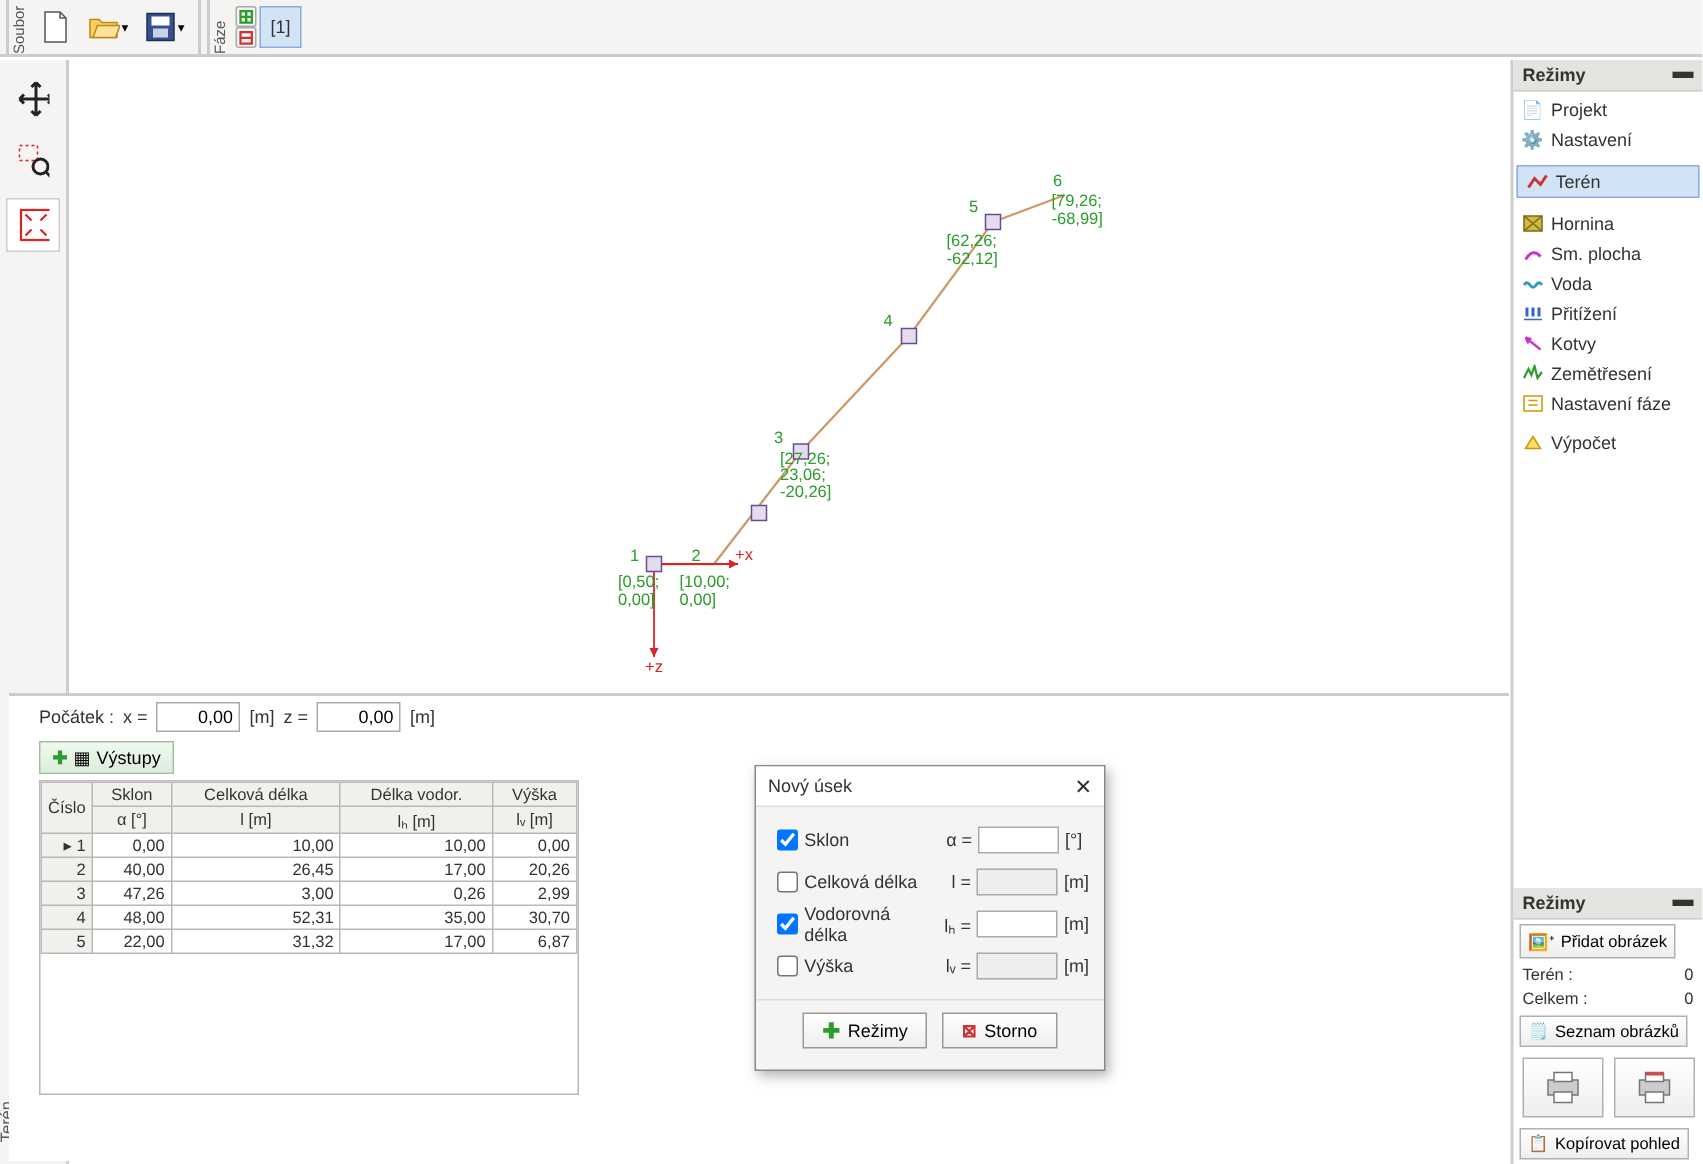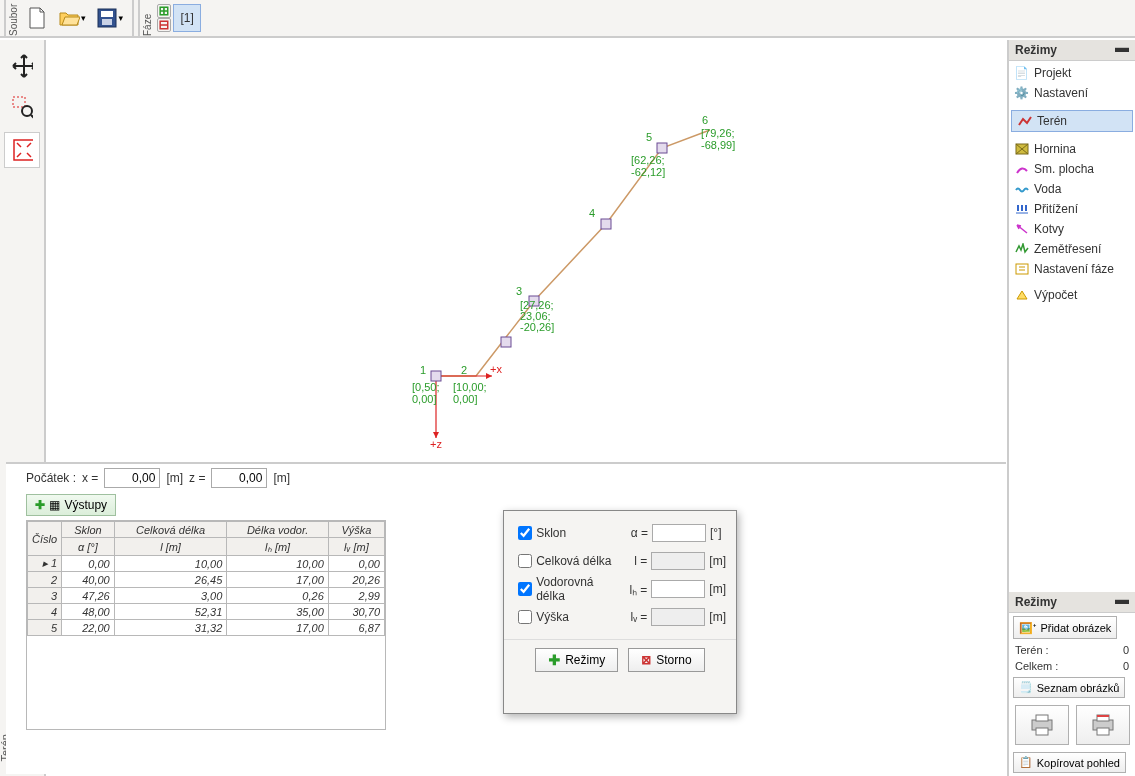--- a/index.html
+++ b/index.html
@@ -160,21 +160,20 @@
     background:linear-gradient(#f0f9ef,#dbeeda);
     padding:3px 8px; cursor:pointer;
     font-size:12px;
   }
   .plus-ic{color:#2a9c2a; font-weight:bold;}
   .data-table{
     margin-left:20px;
     border-collapse:collapse;
     font-size:11px;
     width:358px;
-    font-style:italic;
   }
   .data-table th, .data-table td{
     border:1px solid #b8b8b8;
     padding:1px 4px;
     text-align:center;
     height:16px;
   }
   .data-table th{ background:#f2f0ed; font-weight:normal;}
   .data-table td.rowhdr{ background:#f2f0ed; text-align:right; width:28px;}
   .data-table td.num{text-align:right;}
@@ -548,20 +547,24 @@
             <td class="num">31,32</td>
             <td class="num">17,00</td>
             <td class="num">6,87</td>
           </tr>
         </tbody>
     </table>
   </div>
 </div>
 
 <div class="dialog">
+  <div class="dlg-title">
+    <span>Nový úsek</span>
+    <span class="dlg-close">✕</span>
+  </div>
   <div class="dlg-body" id="dlgrows">
       <div class="dlg-row">
         <input type="checkbox" class="chk" checked="" style="">
         <span class="lbl">Sklon</span>
         <span class="sym">α =</span>
         <input type="text" style="">
         <span class="unit">[°]</span>
       </div>
       <div class="dlg-row">
         <input type="checkbox" class="chk" style="">

